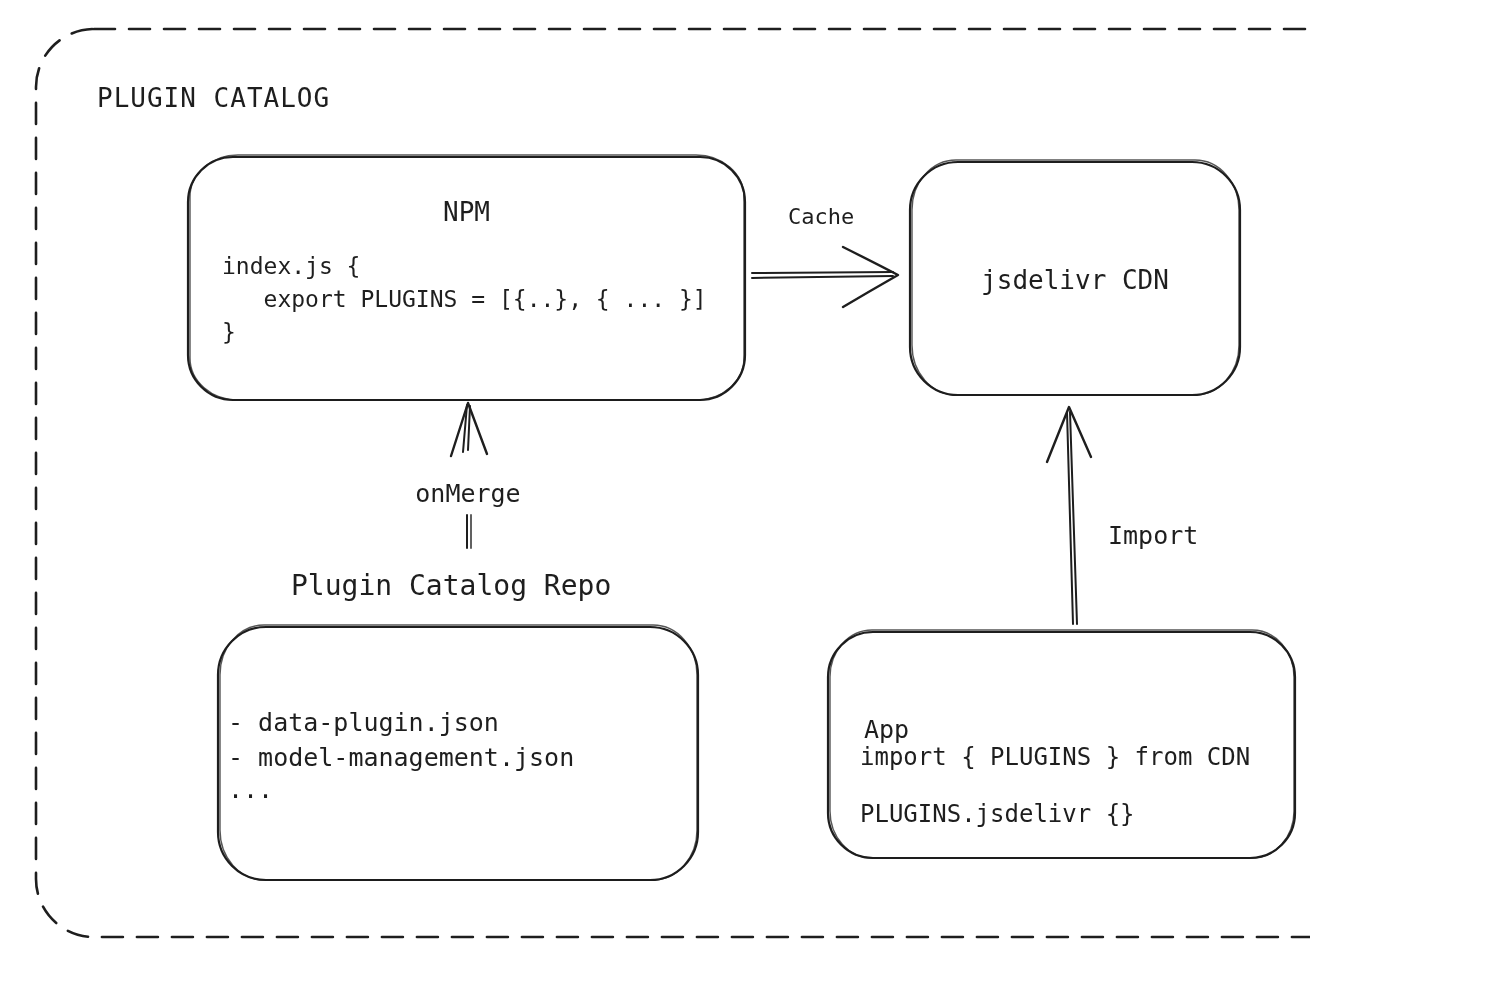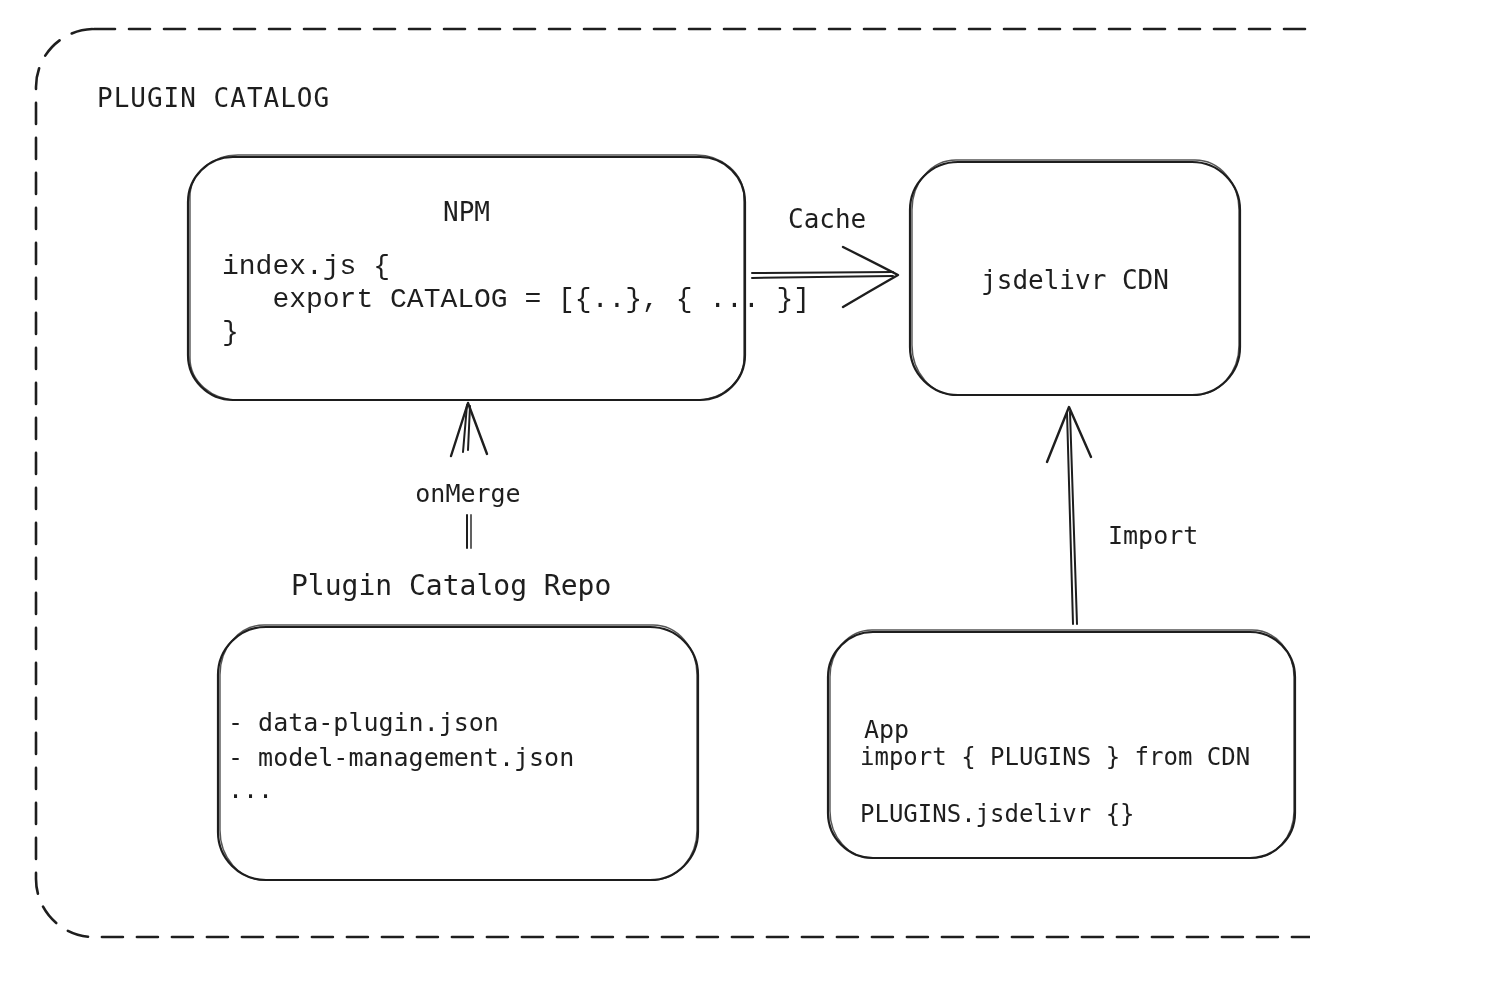--- a/index.html
+++ b/index.html
@@ -10,21 +10,21 @@
     background: #ffffff;
     font-family: "DejaVu Sans Mono", "Liberation Mono", monospace;
     color: #1e1e1e;
     overflow: hidden;
   }
   .shapes { position: absolute; left: 0; top: 0; }
   .t { position: absolute; white-space: pre; line-height: 1.3; }
   .title { font-size: 26px; letter-spacing: 1px; }
   .box-title { font-size: 26px; }
   .label { font-size: 25px; }
-  .code { font-size: 28px; line-height: 33px; font-family: Liberation Mono, monospace; }
+  .code { font-size: 23px; line-height: 33px; }
   .code-lg { font-size: 24px; }
   .files { font-size: 25px; line-height: 35px; }
   .center { text-align: center; }
 </style>
 </head>
 <body>
 
 <div class="canvas">
 
   <svg class="shapes" width="1506" height="1002" viewBox="0 0 1506 1002" fill="none" stroke="#1e1e1e" stroke-linecap="round" stroke-linejoin="round">
@@ -71,24 +71,24 @@
       <path d="M1077 624 L1070 412"></path>
       <path d="M1073 624 L1067 412"></path>
       <path d="M1047 462 L1069 407 L1091 457" stroke-width="2.4"></path>
     </g>
   </svg>
 
   <div class="t title" style="left:97px; top:82px;">PLUGIN CATALOG</div>
 
   <div class="t box-title center" style="left:188px; top:196px; width:557px;">NPM</div>
   <div class="t code" style="left:222px; top:250px;">index.js {</div>
-  <div class="t code" style="left:222px; top:283px;">   export CATALOG = [{..}, { ... }]</div>
+  <div class="t code" style="left:222px; top:283px;">   export PLUGINS = [{..}, { ... }]</div>
   <div class="t code" style="left:222px; top:316px;">}</div>
 
-  <div class="t label" style="left:788px; top:203px; font-size:26px;">Cache</div>
+  <div class="t label" style="left:788px; top:203px; font-size:22px;">Cache</div>
 
   <div class="t box-title center" style="left:910px; top:264px; width:330px;">jsdelivr CDN</div>
 
   <div class="t label center" style="left:318px; top:478px; width:300px;">onMerge</div>
 
   <div class="t label" style="left:291px; top:568px; font-size:28px;">Plugin Catalog Repo</div>
   <div class="t files" style="left:228px; top:705px;text-align:right;">- data-plugin.json</div>
   <div class="t files" style="left:228px; top:740px;">- model-management.json</div>
   <div class="t files" style="left:228px; top:772px;">...</div>
 

